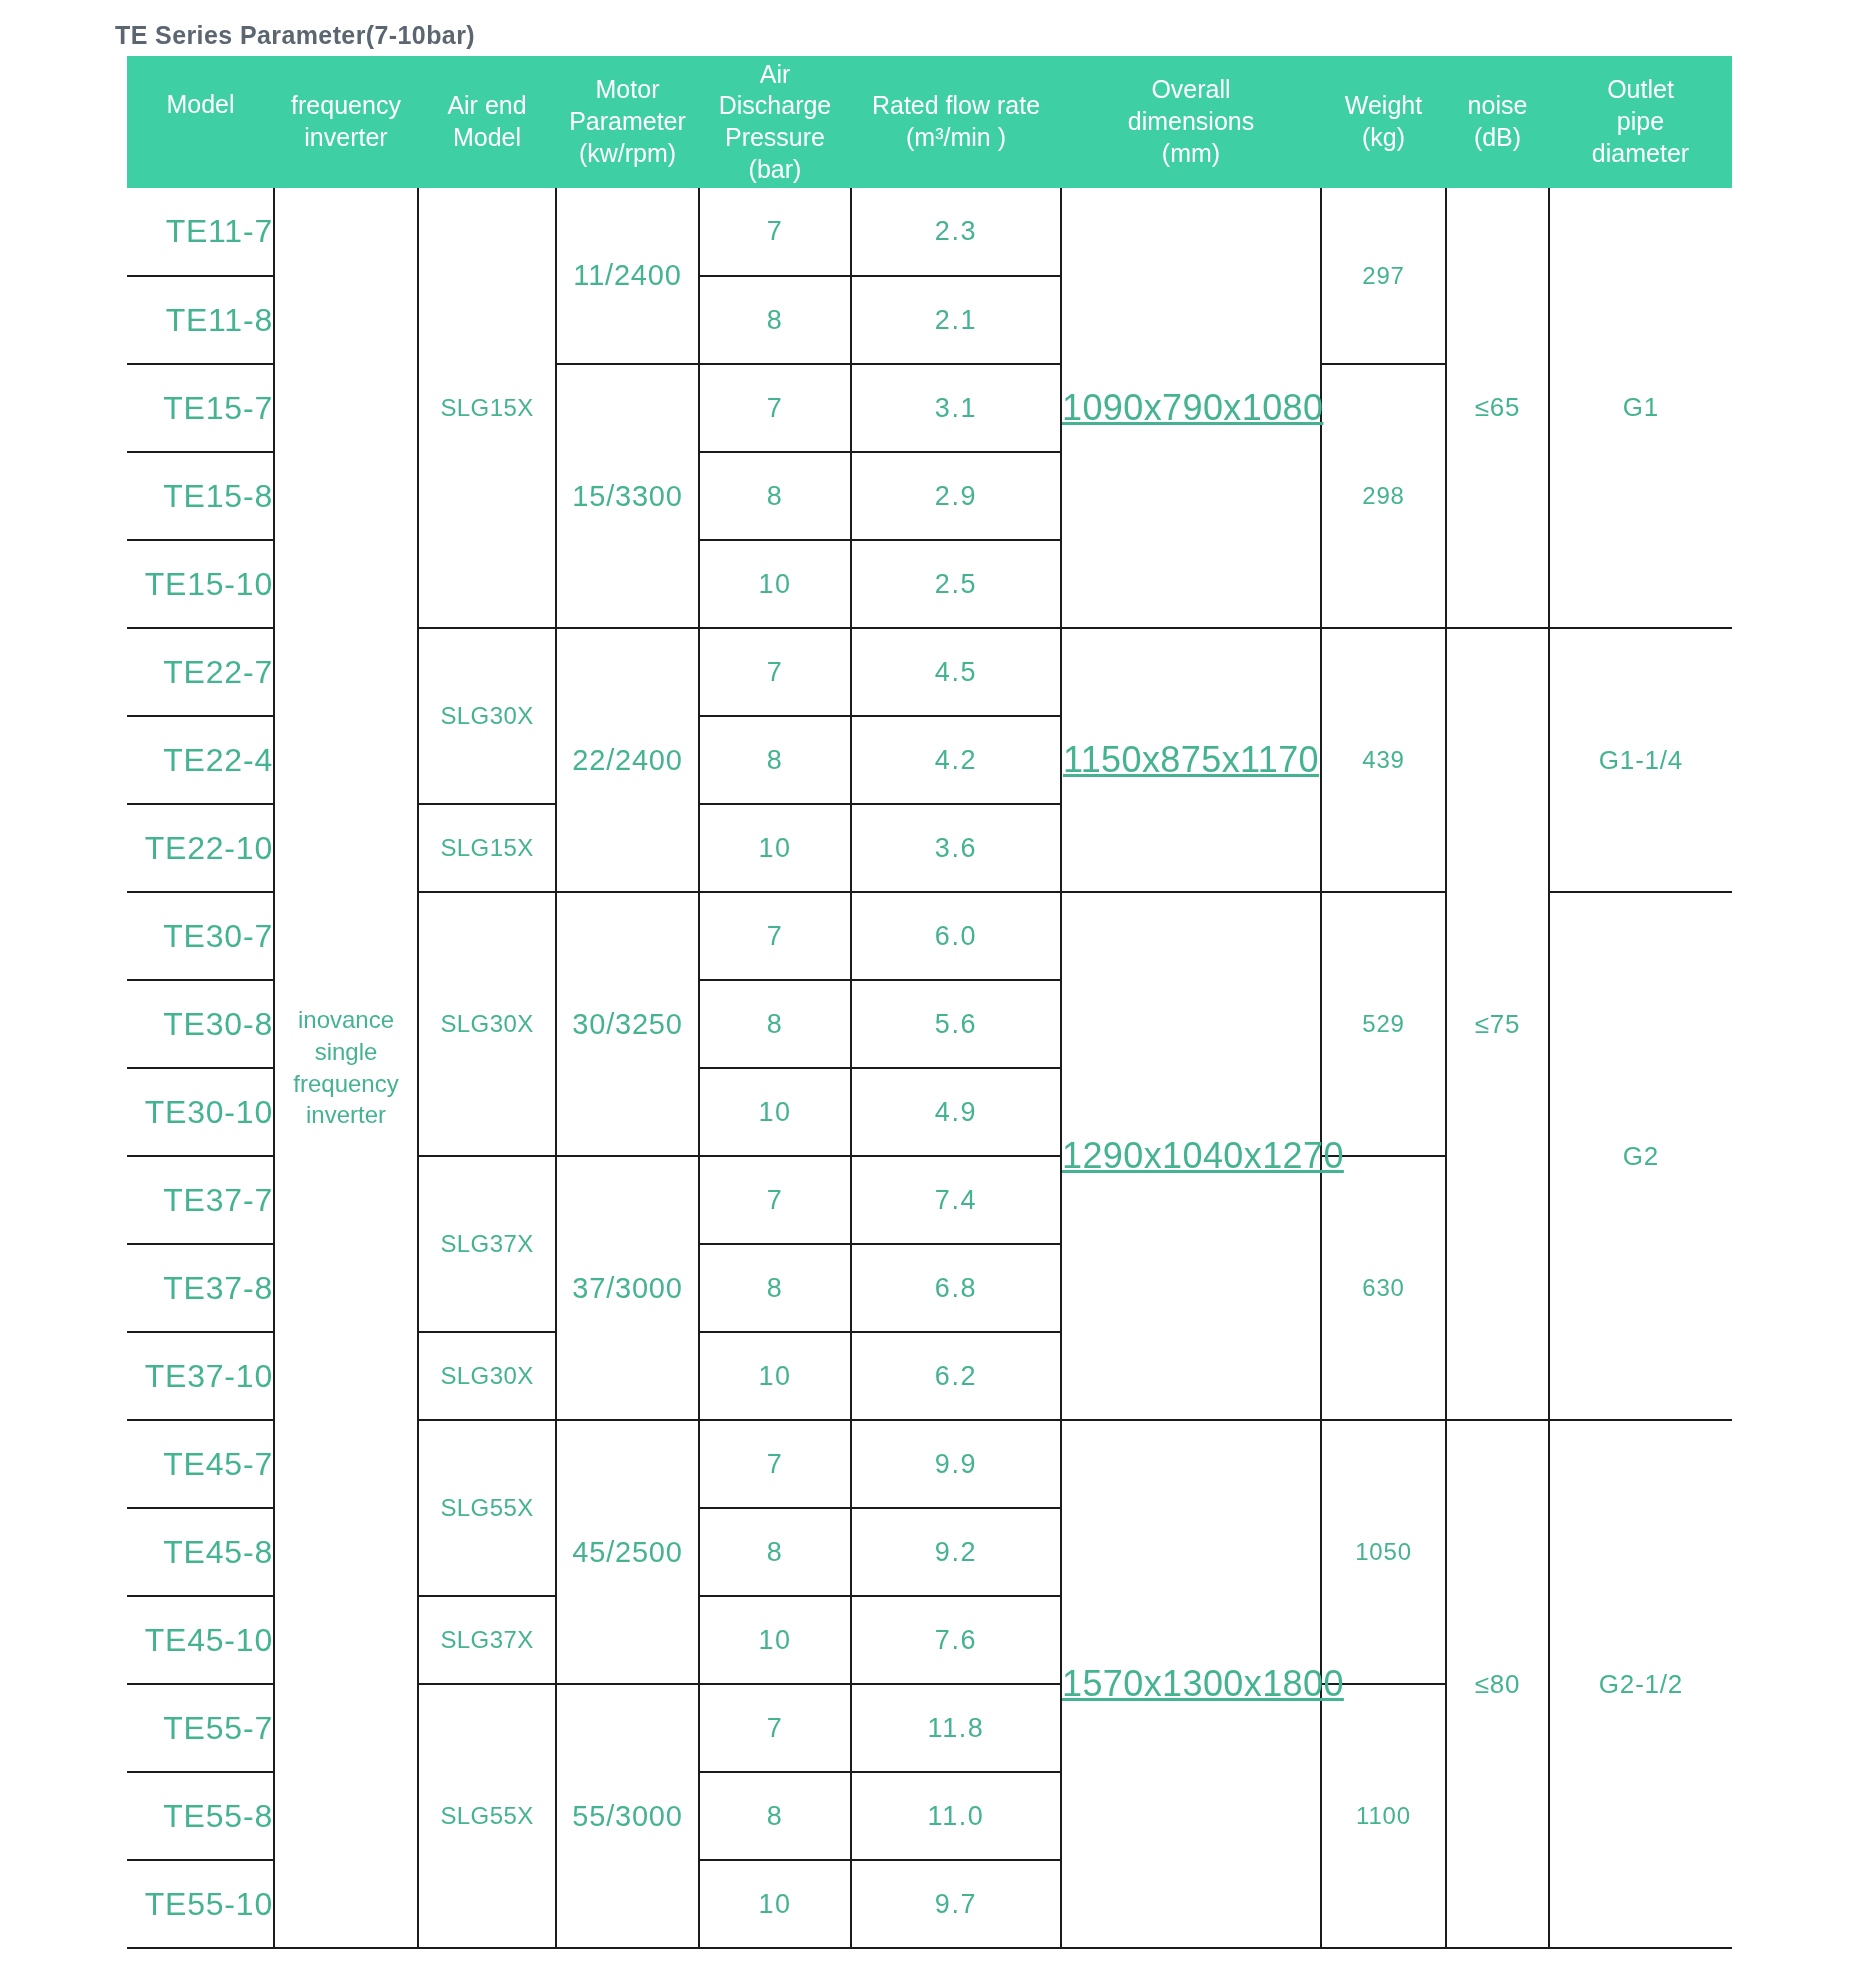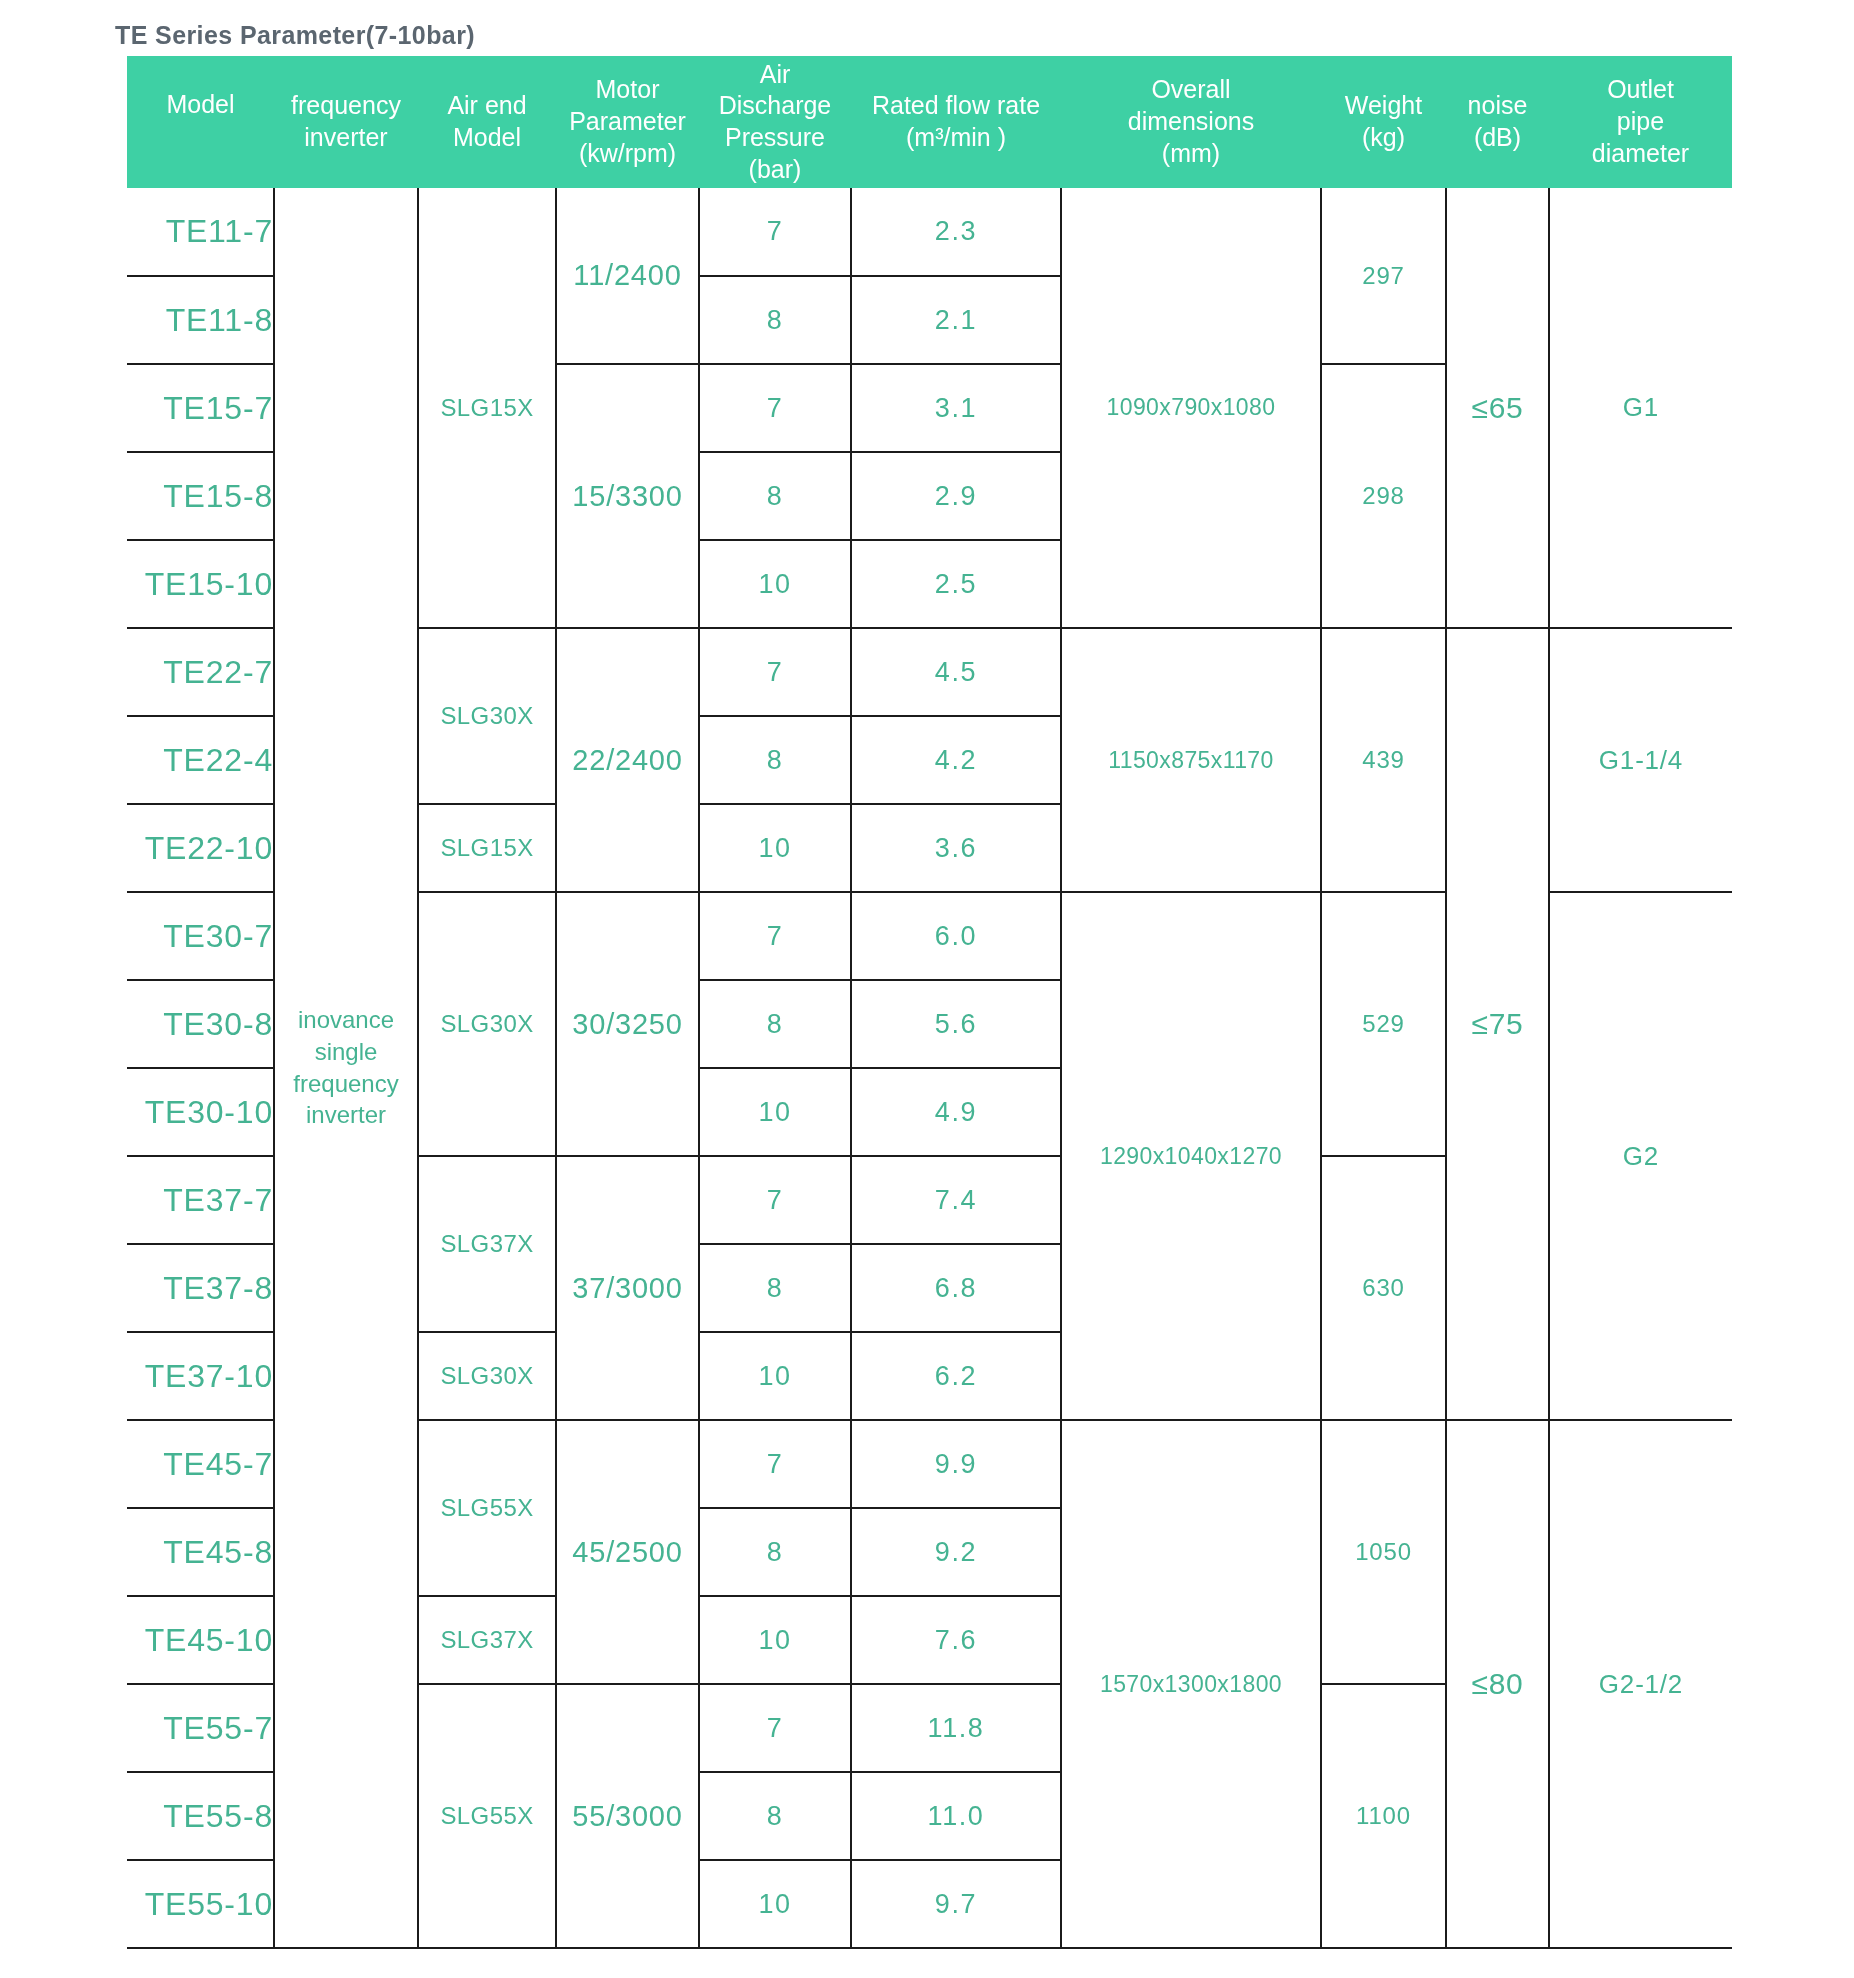--- a/index.html
+++ b/index.html
@@ -52,23 +52,23 @@
     border-left:none;
     text-align:right;
     padding-left:5.6px;
     font-size:32px;
     letter-spacing:0.8px;
   }
   td.c-freq{font-size:24px;line-height:1.32;padding:0 8px;}
   td.c-airend{font-size:24px;letter-spacing:0.4px;}
   td.c-motor{font-size:29px;letter-spacing:0.8px;white-space:nowrap;}
   td.c-press,td.c-flow{font-size:27px;letter-spacing:1.6px;}
-  td.c-dims{font-size:23px;letter-spacing:0.4px;white-space:nowrap;}
+  td.c-dims{font-size:36px;letter-spacing:0.4px;white-space:nowrap;text-decoration:underline;}
   td.c-weight{font-size:24px;letter-spacing:0.8px;}
-  td.c-noise{font-size:30px;letter-spacing:0.8px;white-space:nowrap;}
+  td.c-noise{font-size:26px;letter-spacing:0.8px;white-space:nowrap;}
   td.c-outlet{font-size:26px;letter-spacing:0.8px;white-space:nowrap;margin-left:20px;}
 </style>
 </head>
 <body>
 
 <h1 class="title">TE Series Parameter(7-10bar)</h1>
 
 <table class="param-table">
   <colgroup>
     <col style="width:147px">

